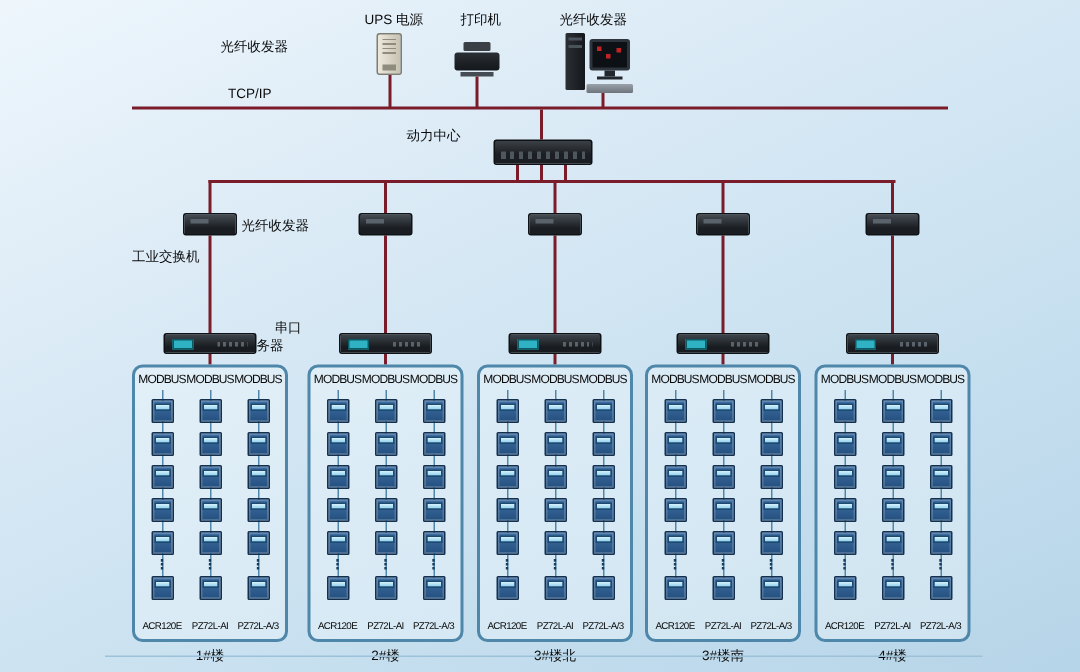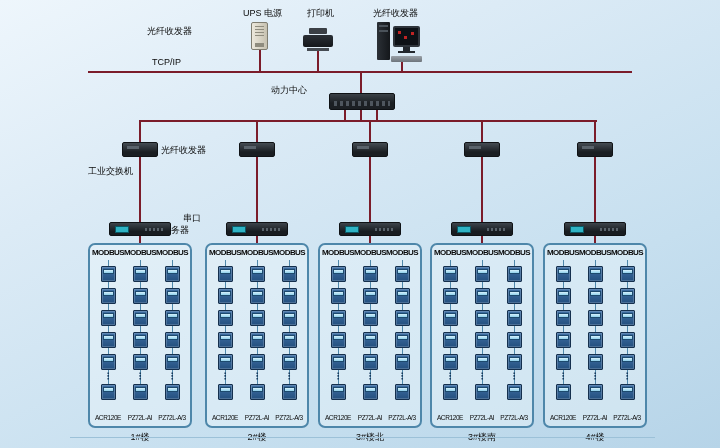--- a/index.html
+++ b/index.html
@@ -51,21 +51,21 @@
   .serial-server{width:62px;height:14px;position:relative;border:1px solid #0f1215;border-radius:2px;
                  background:linear-gradient(#3d444b,#181c20 70%)}
   .ss-screen{position:absolute;left:5px;top:3px;width:14px;height:7px;background:#2fb3c4;border:1px solid #0c5a66}
   .ss-dots{position:absolute;right:5px;top:5px;width:20px;height:3px;
            background:repeating-linear-gradient(90deg,#5a636b 0 2px,transparent 2px 4px)}
 
   .group-box{width:104px;height:185px;border:2px solid #4e87aa;border-radius:7px;
              background:rgba(242,249,253,0.38);display:flex;padding:3px 2px 5px}
   .mcol{flex:1;display:flex;flex-direction:column;align-items:center;position:relative;min-width:0}
   .busbar{position:absolute;left:50%;top:12px;bottom:26px;width:1px;background:#4e87aa}
-  .mcol-header{font-size:8px;font-weight:bold;letter-spacing:-0.6px;z-index:1;white-space:nowrap}
+  .mcol-header{font-size:8px;font-weight:normal;letter-spacing:-0.6px;z-index:1;white-space:nowrap}
   .meters{display:flex;flex-direction:column;gap:6px;z-index:1}
   .meters-top{margin-top:9px}
   .meters-bottom{margin-top:1px}
   .meter{width:15px;height:16px;background:linear-gradient(#3f6fa4,#24507f);
          border:1px solid #15304e;border-radius:1px;box-shadow:inset 0 0 0 1px rgba(255,255,255,0.18)}
   .meter-screen{margin:2px auto 0;width:11px;height:5px;border:1px solid #1d4a6e;
                 background:linear-gradient(#d6f1fc,#8fd0ec)}
   .ellipsis{font-size:9px;font-weight:bold;height:13px;line-height:13px;color:#1a3a5c;z-index:1}
   .model-lbl{margin-top:auto;font-size:6.5px;letter-spacing:-0.4px;white-space:nowrap;z-index:1}
   .group-name{margin-top:3px;font-size:9px}

